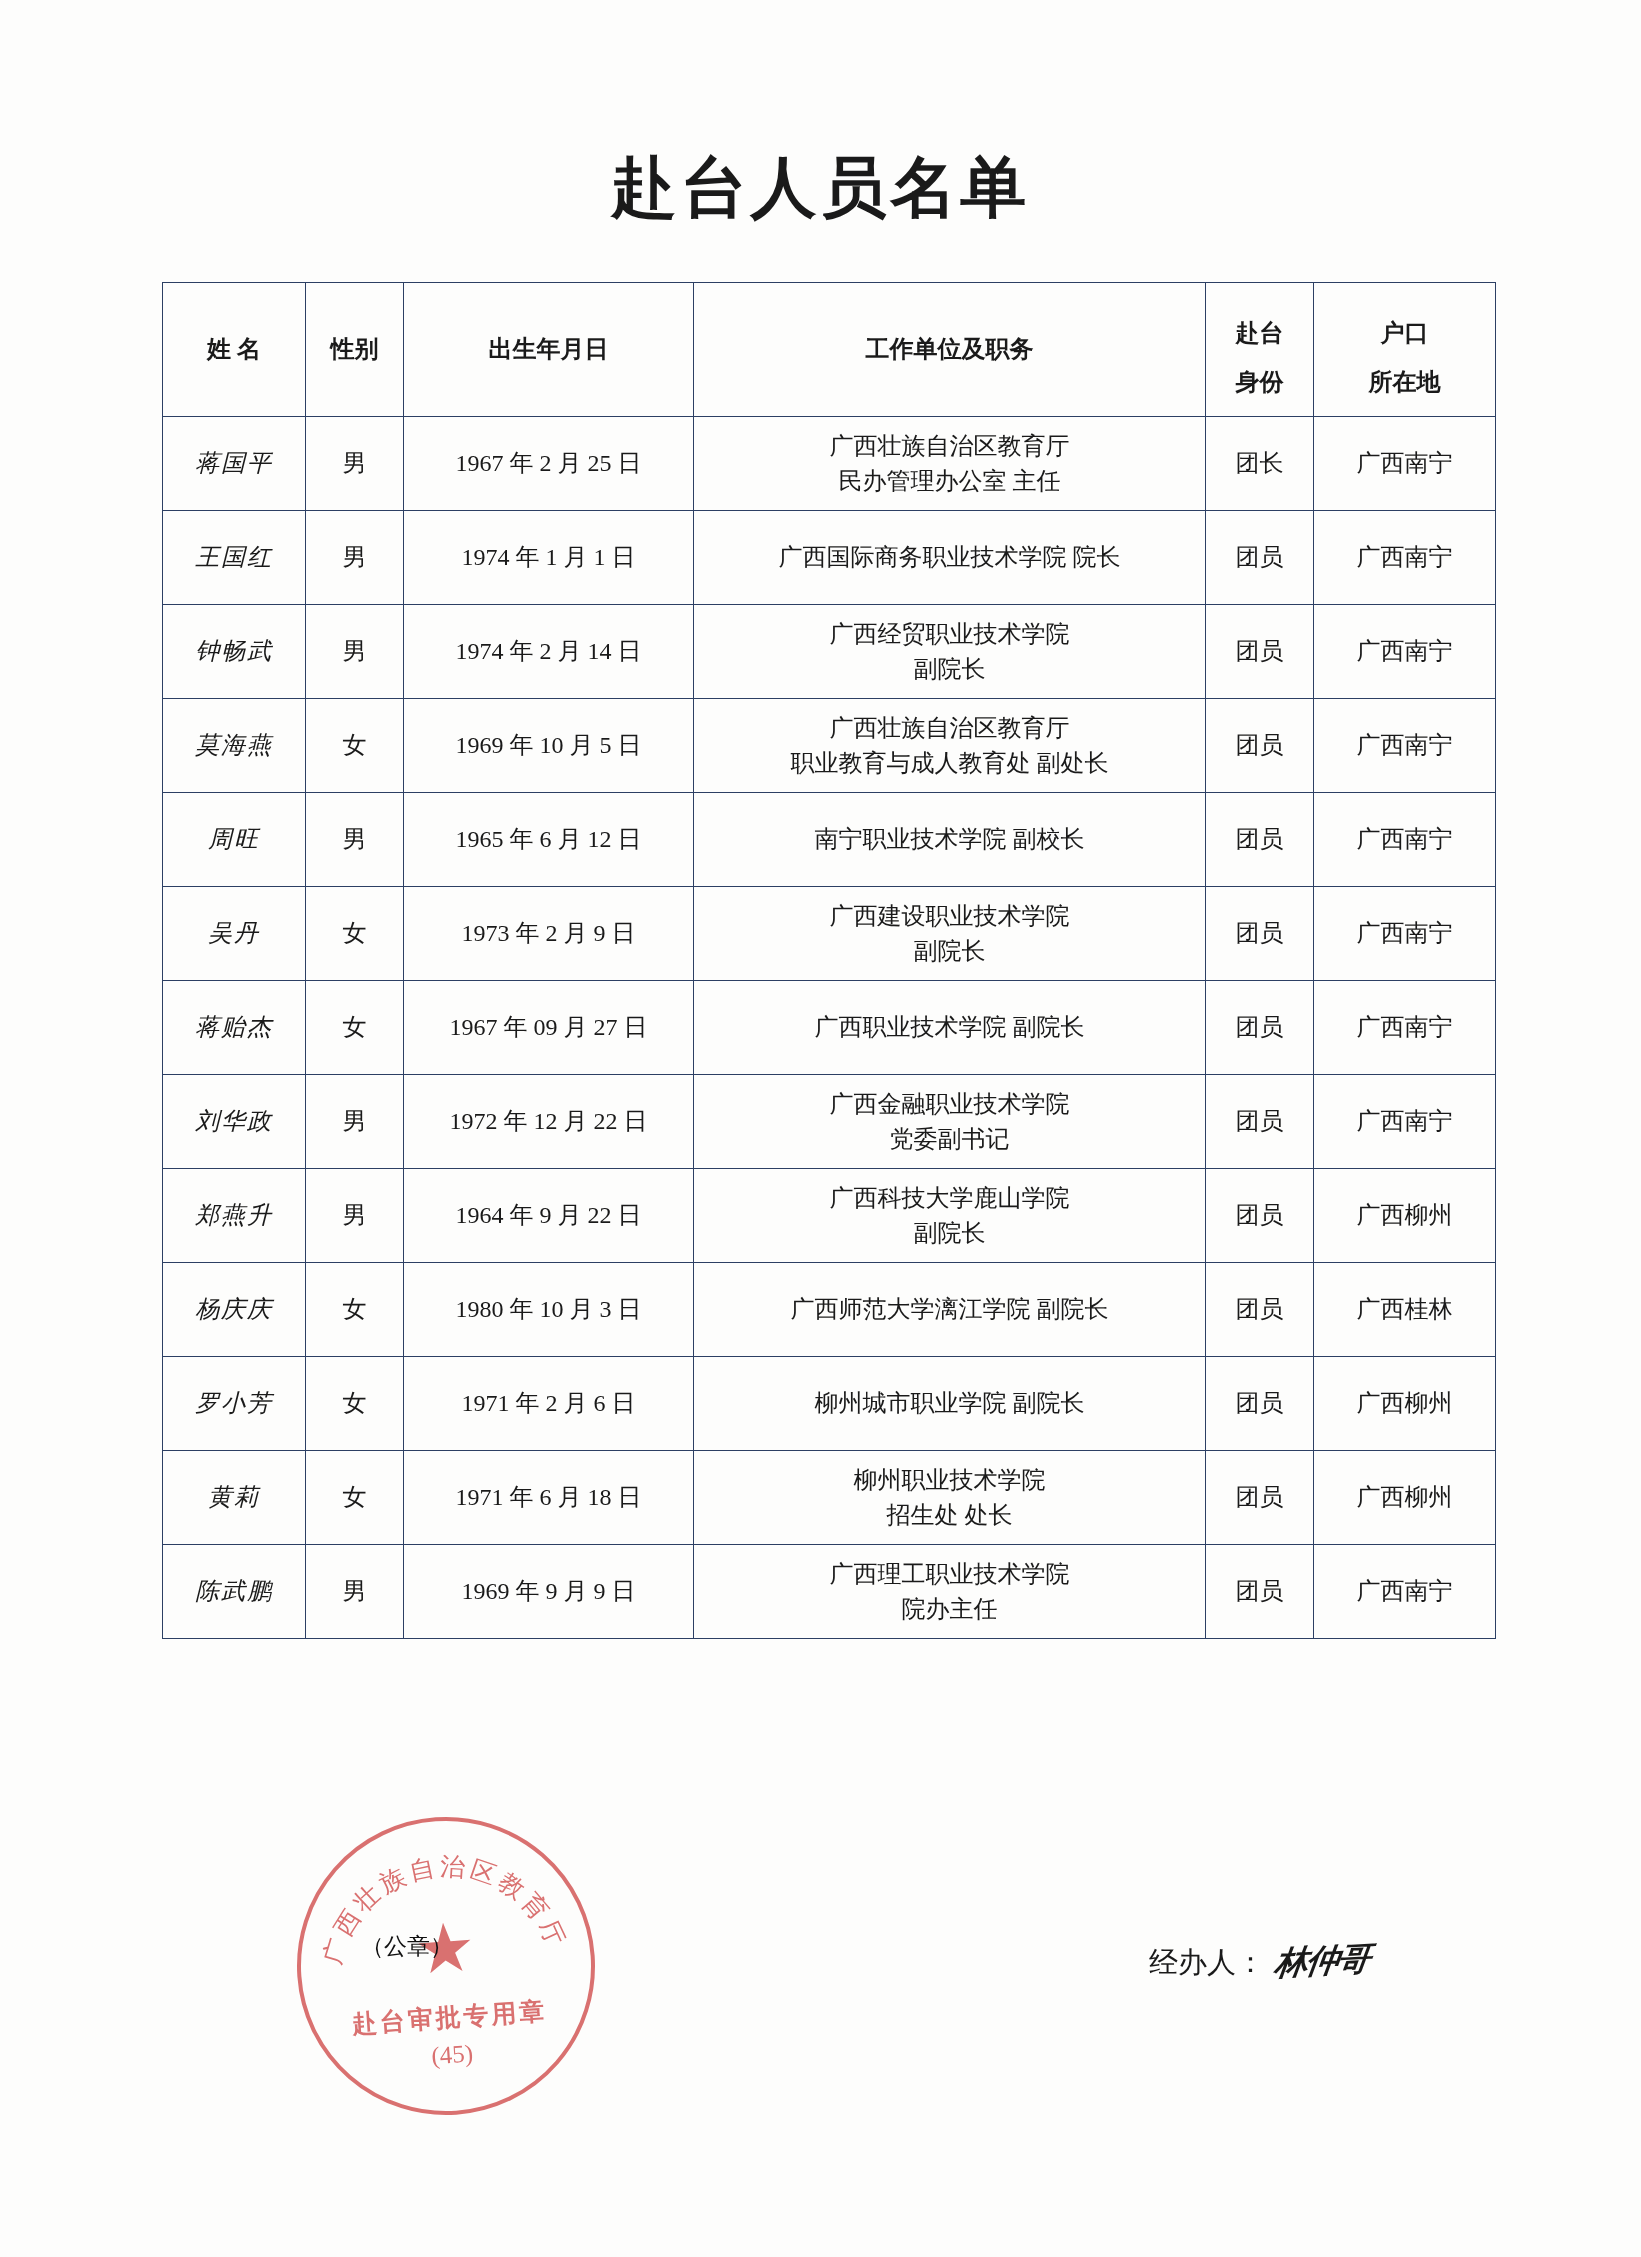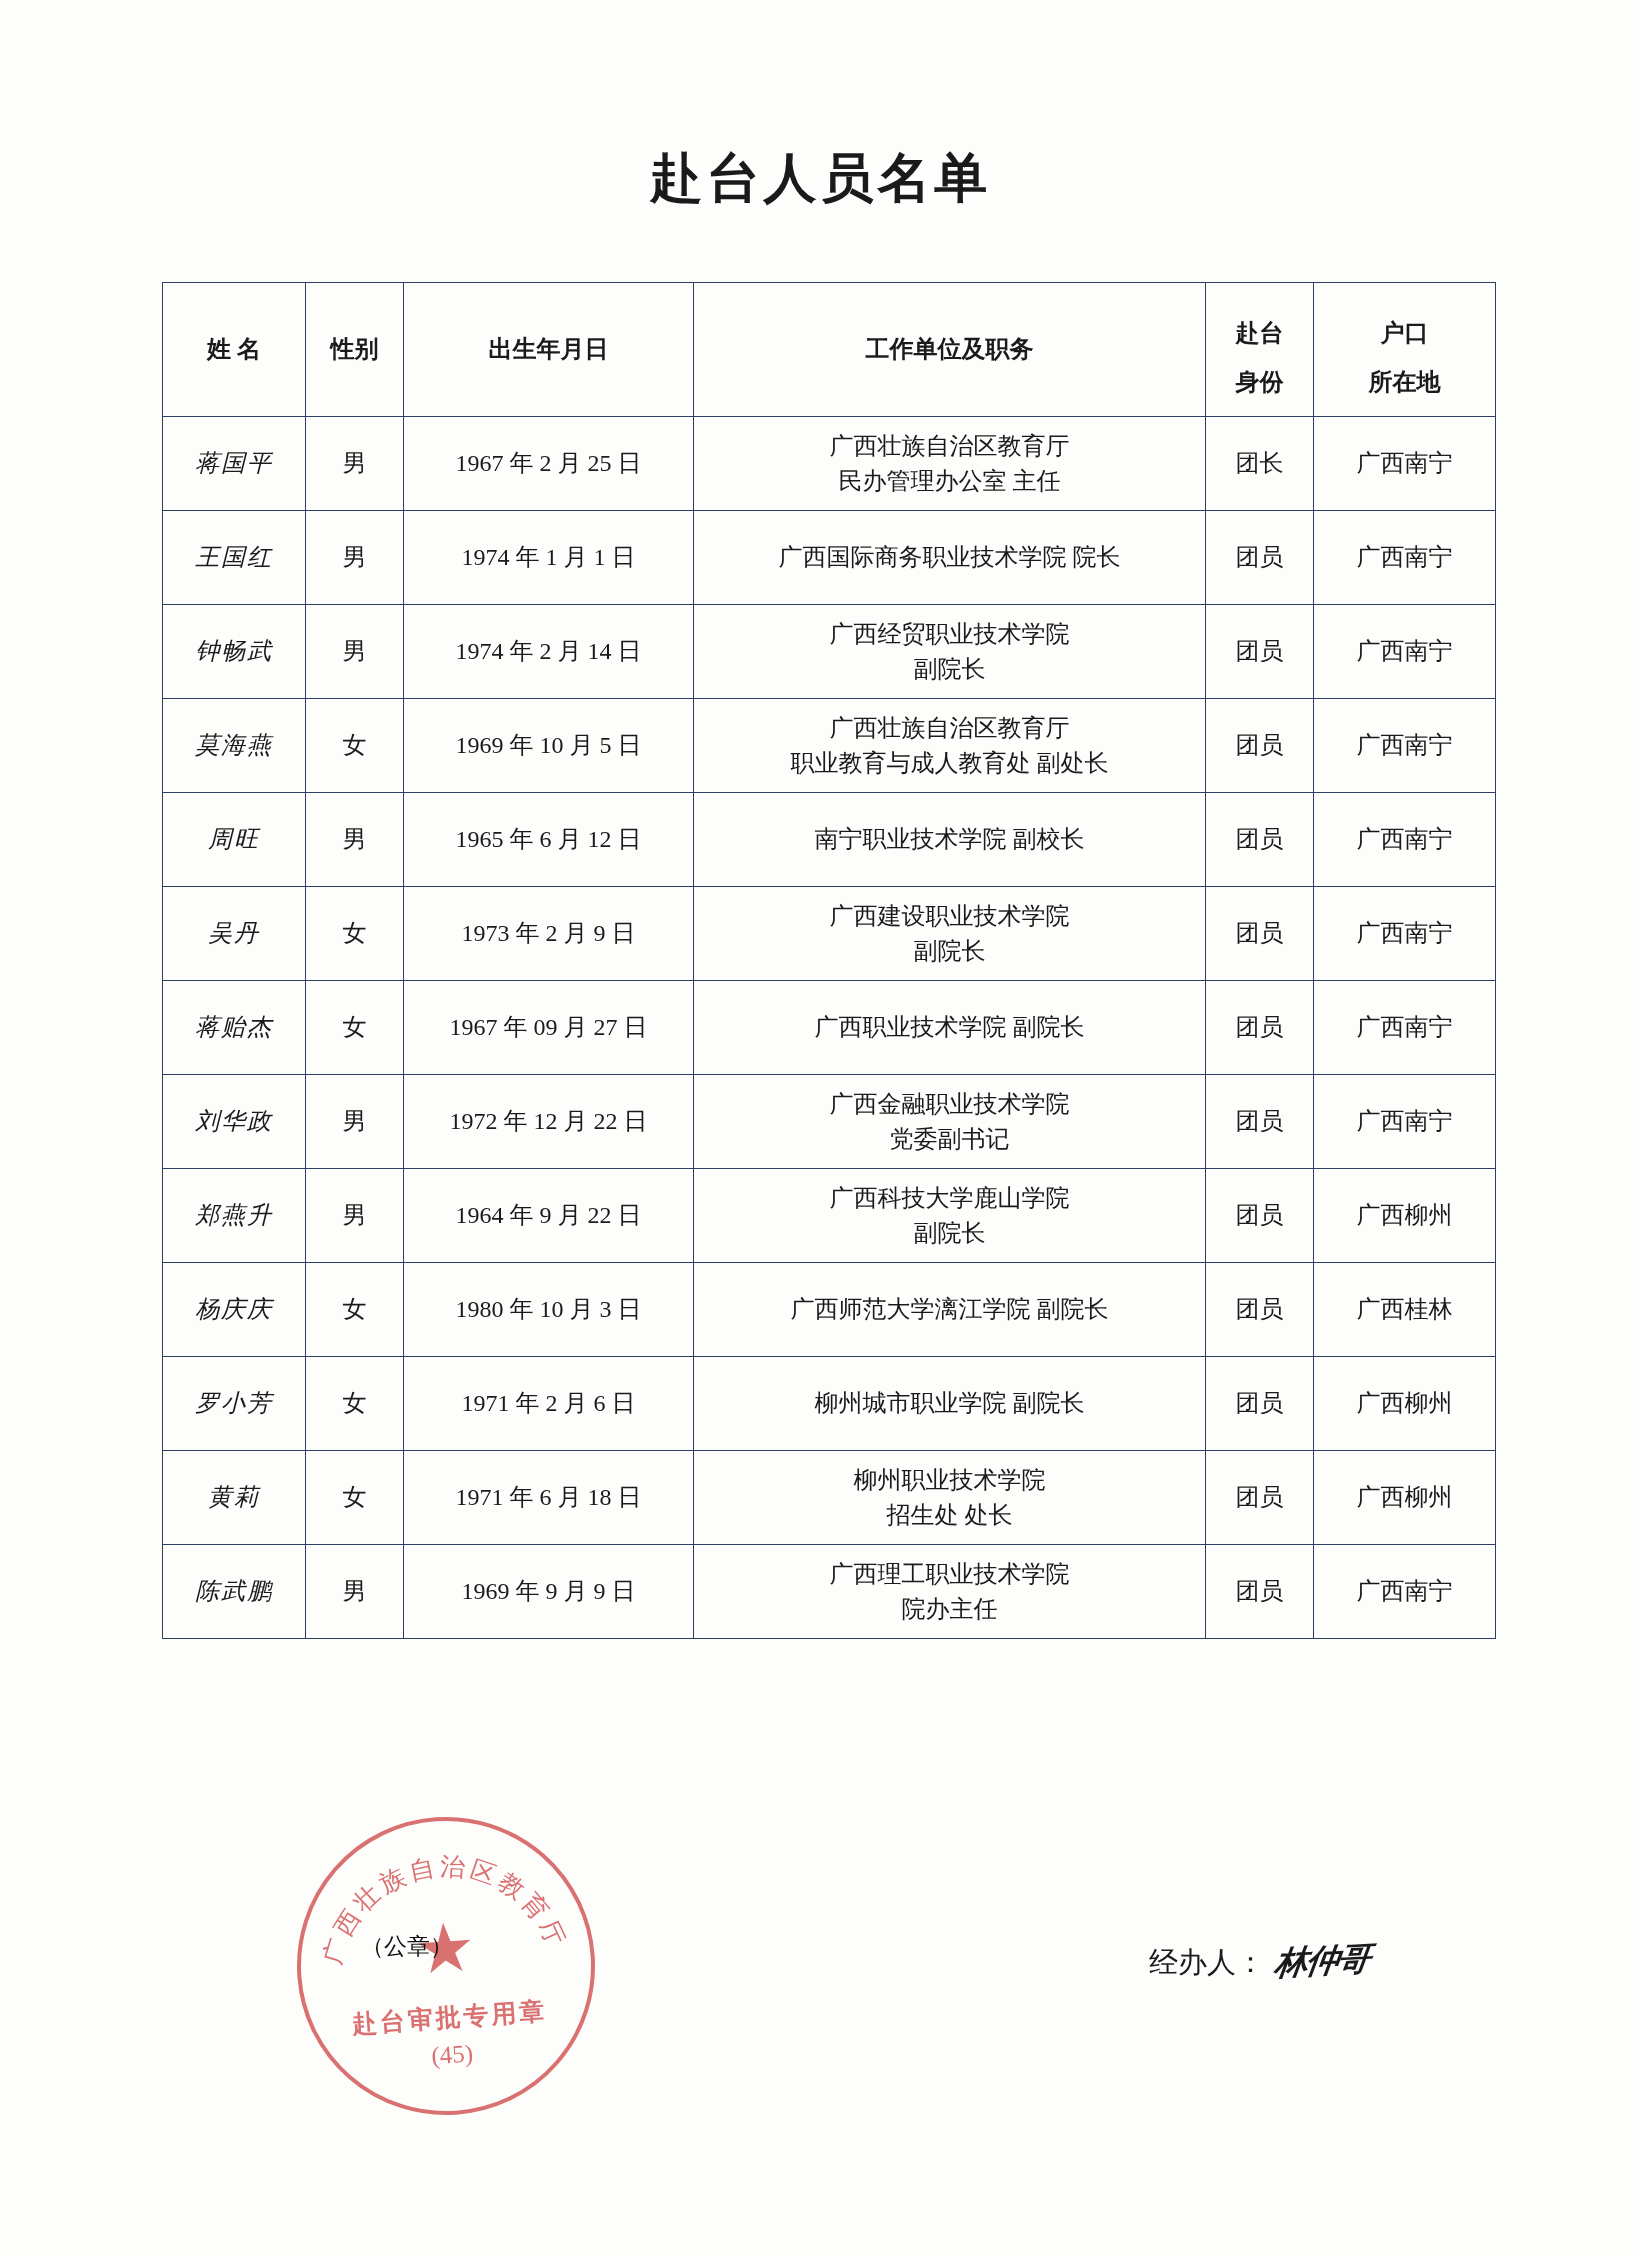--- a/index.html
+++ b/index.html
@@ -19,21 +19,21 @@
     position: absolute;
     inset: 0;
     background: #fdfdfc;
   }
   .doc-title {
     position: absolute;
     top: 143px;
     left: 0;
     width: 100%;
     text-align: center;
-    font-size: 53px;
+    font-size: 66px;
     font-weight: bold;
     letter-spacing: 3.9px;
     font-family: "Liberation Serif", "DejaVu Serif", serif;
   }
   table.roster {
     position: absolute;
     top: 282px;
     left: 162px;
     width: 1332px;
     border-collapse: collapse;

